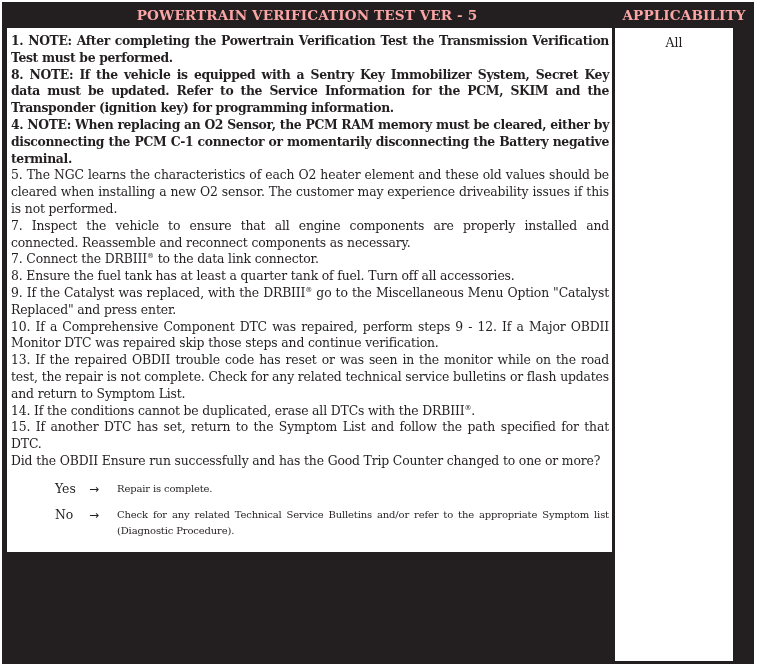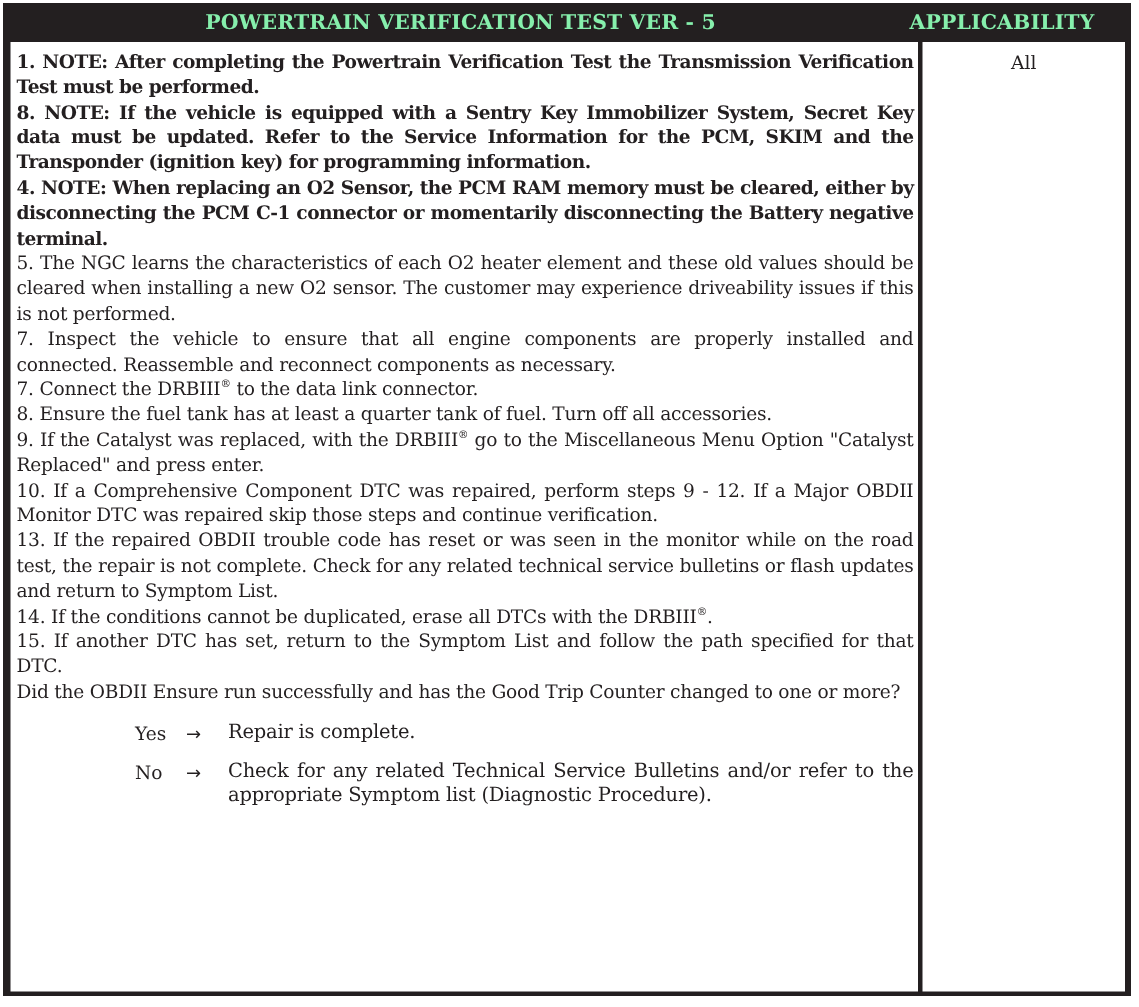--- a/index.html
+++ b/index.html
@@ -2,43 +2,43 @@
 <html><head>
 <meta charset="utf-8">
 <style>
   html, body { margin: 0; padding: 0; background: #ffffff; }
   body { width: 759px; height: 671px; position: relative; overflow: hidden; }
   .table {
     position: absolute; left: 2px; top: 2px; width: 752px; height: 662px;
     background: #231f20; box-sizing: border-box;
   }
   .hdr {
-    position: absolute; top: 0; height: 26px; color: #86efac;
+    position: absolute; top: 0; height: 26px; color: #fca5a5;
     font-family: "DejaVu Serif", serif; font-weight: bold; font-size: 13.6px;
     line-height: 26px; text-align: center; letter-spacing: 0.1px;
   }
   .hdr-main { left: 0; width: 610px; }
-  .hdr-app { left: 596px; width: 140px; }
+  .hdr-app { left: 612px; width: 140px; }
   .cell {
     position: absolute; background: #ffffff; top: 26px; box-sizing: border-box;
   }
-  .cell-main { left: 5px; width: 605px; height: 633px; padding: 5px 3px 0 4px; }
-  .cell-app { left: 613px; width: 135px; height: 633px; text-align: center; padding-top: 5px; }
+  .cell-main { left: 5px; width: 605px; height: 524px; padding: 5px 3px 0 4px; }
+  .cell-app { left: 613px; width: 118px; height: 633px; text-align: center; padding-top: 5px; }
   .txt {
     font-family: "DejaVu Serif", serif; font-size: 12.4px; line-height: 16.8px;
     color: #231f20; text-align: justify; letter-spacing: -0.15px;
   }
   .txt.b { font-weight: bold; letter-spacing: -0.35px; }
   .step { margin: 0; }
   .app-val { font-family: "DejaVu Serif", serif; font-size: 12.4px; color: #231f20; }
   .answers { margin-top: 11px; }
-  .ans { display: flex; margin-left: 79px; margin-bottom: 9px; }
+  .ans { display: flex; margin-left: 44px; margin-bottom: 9px; }
   .ans .lbl { width: 34px; font-family: "DejaVu Serif", serif; font-size: 12.4px; line-height: 16.8px; color:#231f20; }
   .ans .arrow { width: 28px; font-family: "DejaVu Sans", sans-serif; font-size: 12px; line-height: 16.8px; color:#231f20; }
-  .ans .res { flex: 1; font-family: "DejaVu Serif", serif; font-size: 13px; line-height: 16.8px; color:#231f20; text-align: justify; letter-spacing: -0.15px; }
+  .ans .res { flex: 1; font-family: "DejaVu Serif", serif; font-size: 10px; line-height: 16.8px; color:#231f20; text-align: justify; letter-spacing: -0.15px; }
   sup.reg { font-size: 7px; vertical-align: super; line-height: 0; }
 </style>
 </head>
 <body>
 
 <div class="table">
   <div class="hdr hdr-main">POWERTRAIN VERIFICATION TEST VER - 5</div>
   <div class="hdr hdr-app">APPLICABILITY</div>
 
   <div class="cell cell-main">

